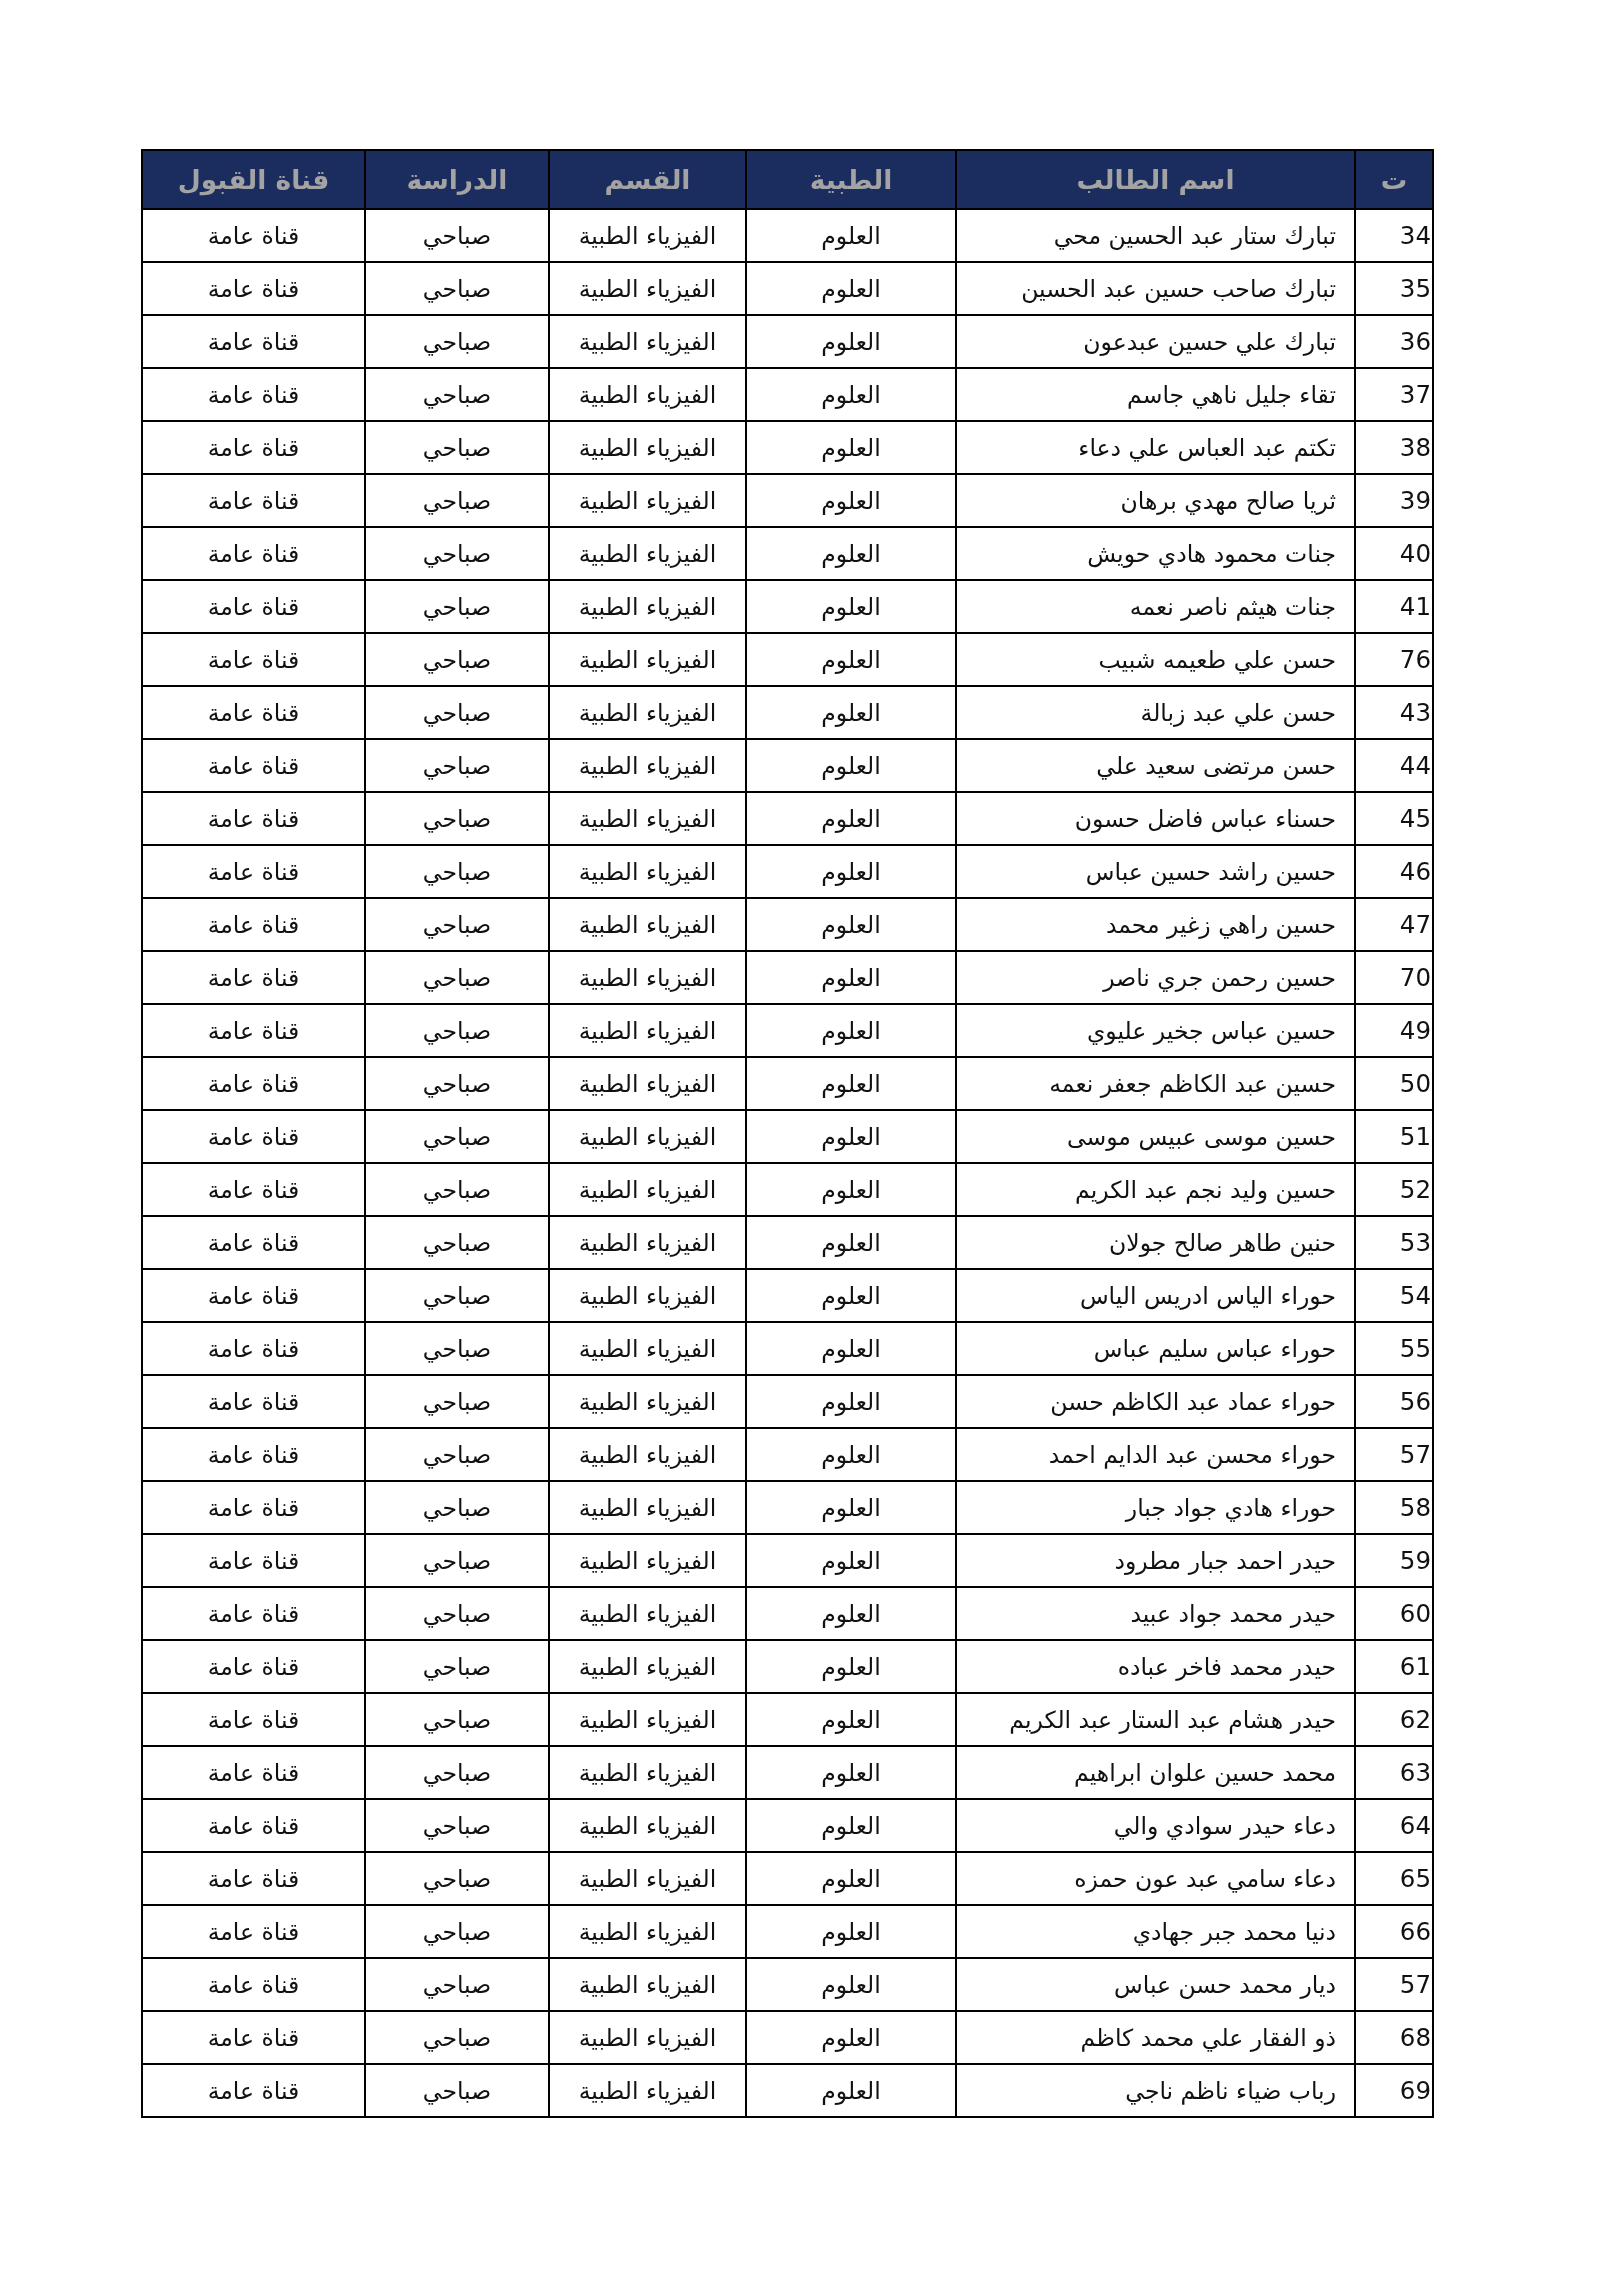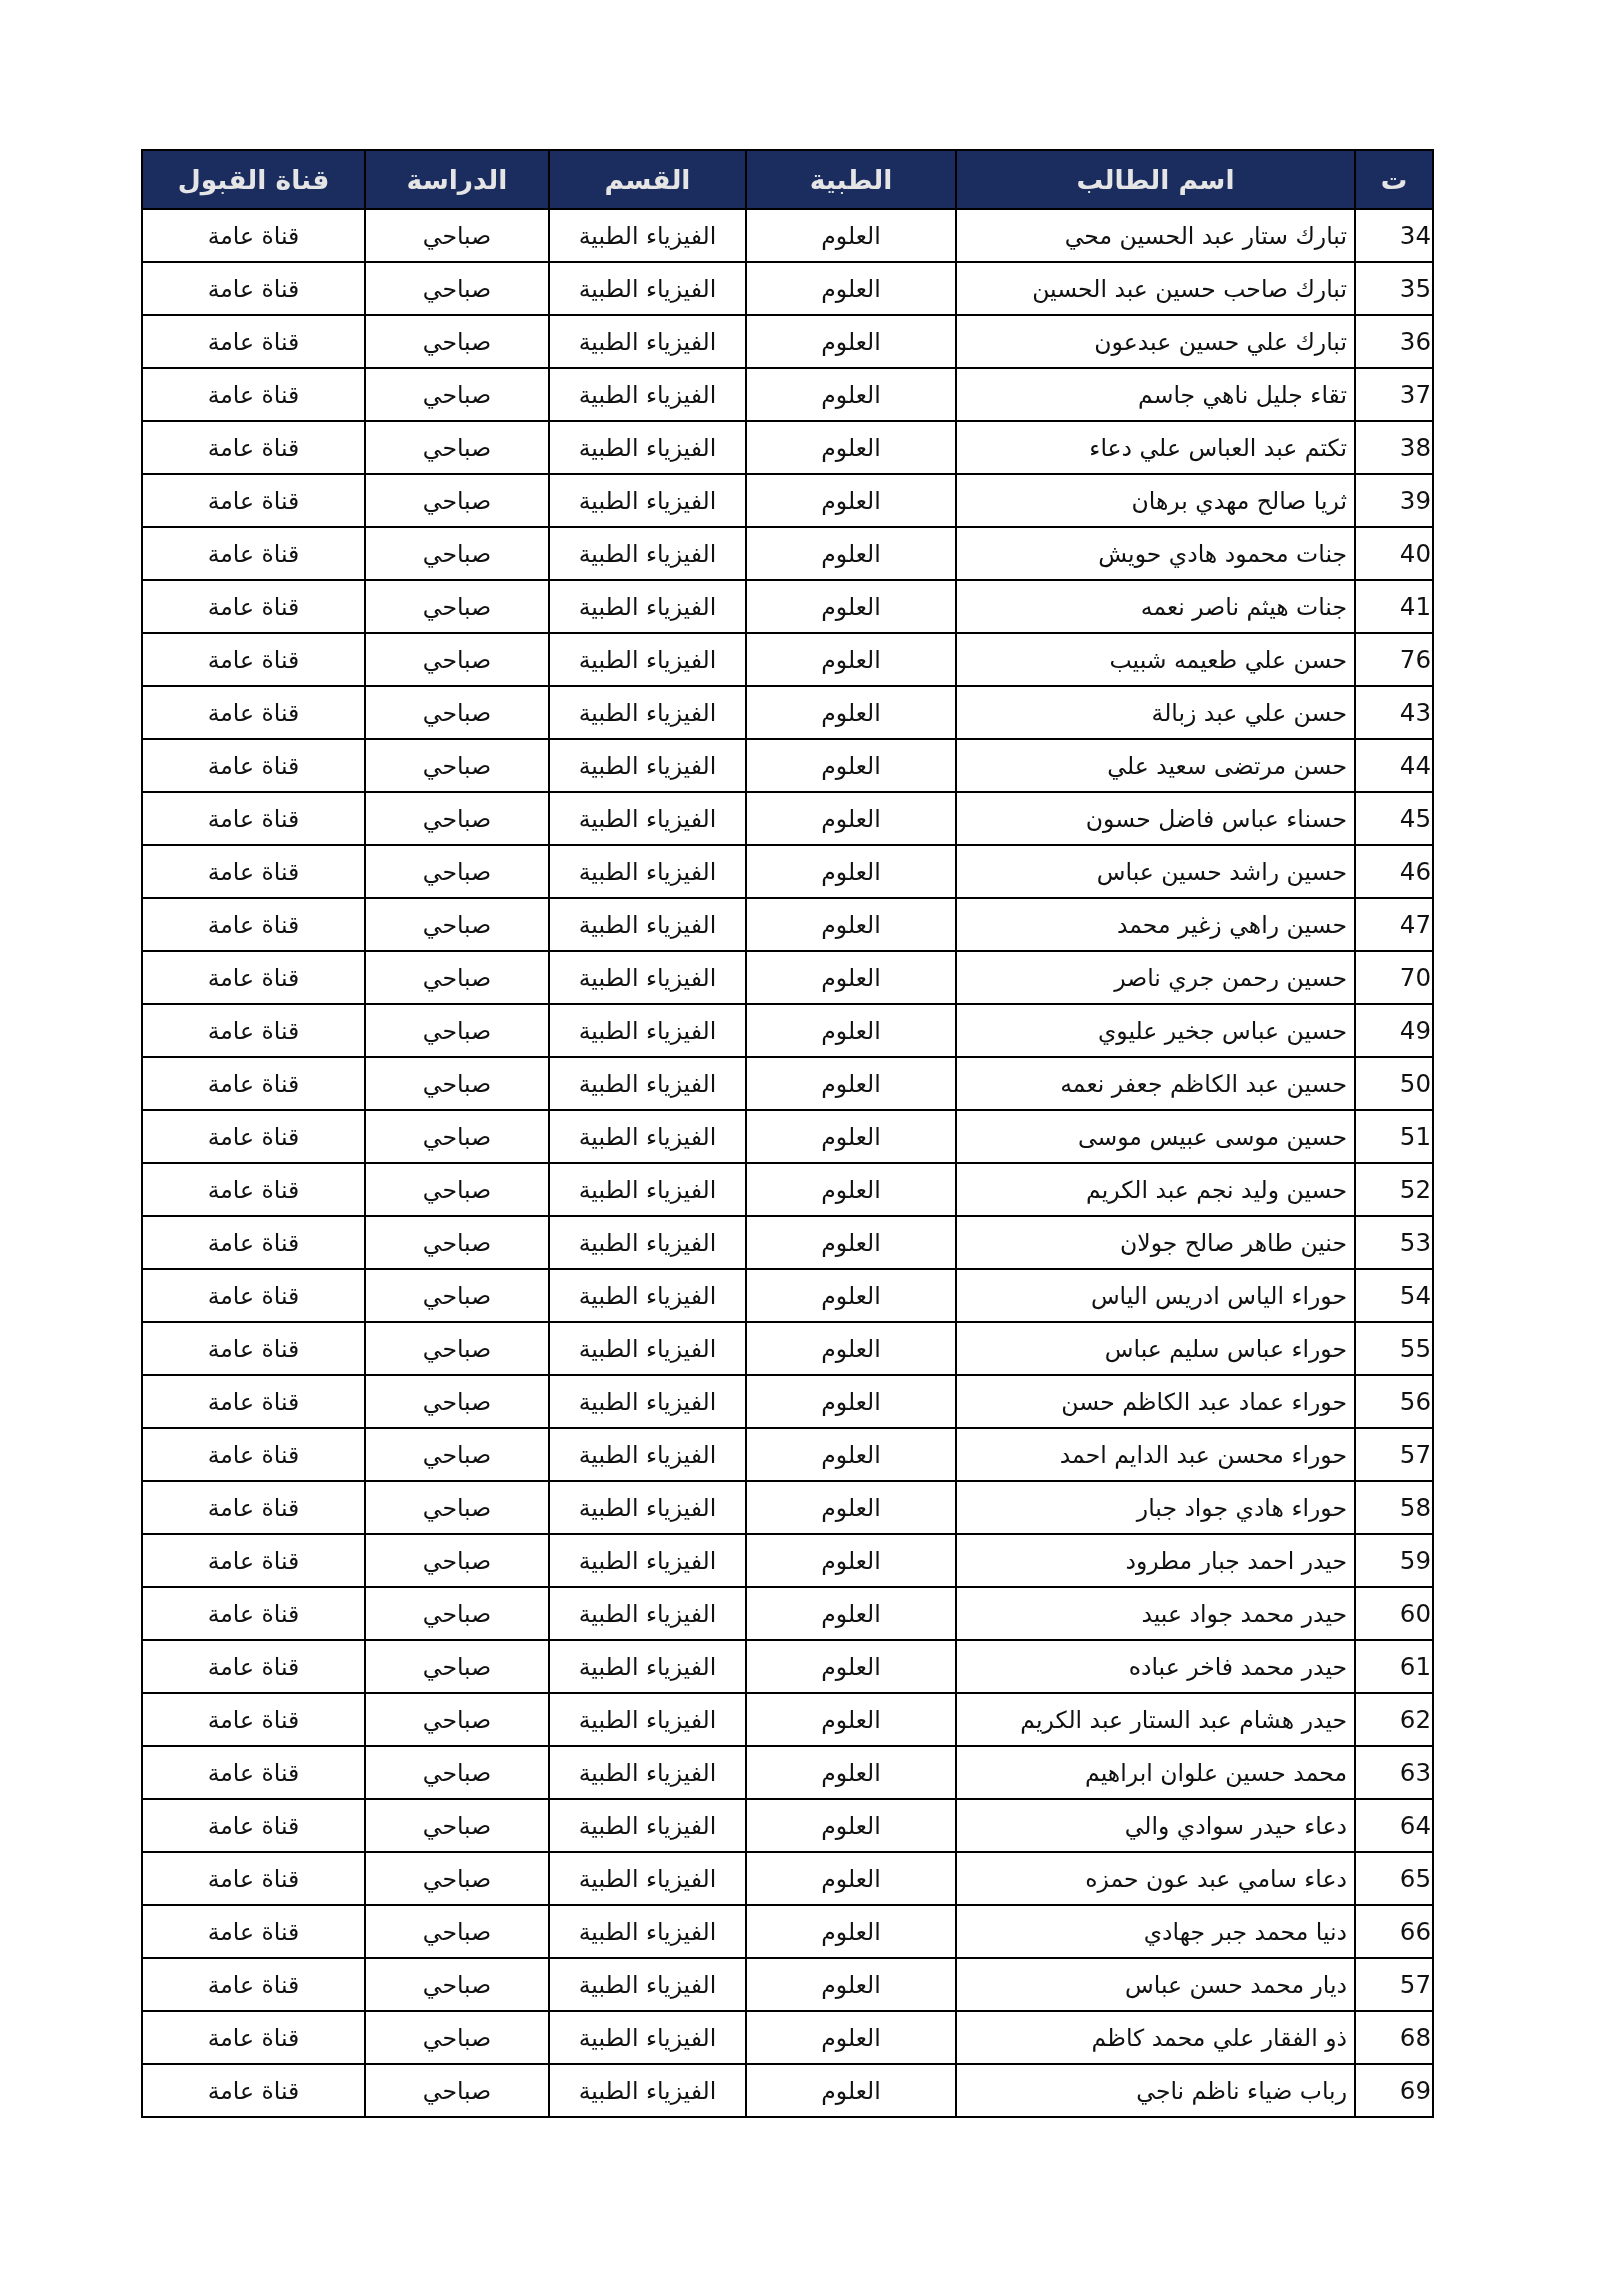--- a/index.html
+++ b/index.html
@@ -40,33 +40,33 @@
     text-align: center;
     vertical-align: middle;
     overflow: hidden;
     white-space: nowrap;
   }
   table.students thead tr { height: 59px; }
   table.students tbody tr { height: 53px; }
 
   table.students th {
     background: #1b2c5e;
-    color: #e5e5e5;
+    color: #a3a3a3;
     font-size: 26.5px;
     font-weight: bold;
   }
   table.students td {
     background: #ffffff;
     color: #111111;
     font-size: 23.5px;
     font-weight: normal;
   }
   table.students td.cell-name {
     text-align: right;
-    padding-right: 7px;
+    padding-right: 18px;
   }
   table.students td.cell-no {
     font-size: 24.5px;
     text-align: right;
   }
 </style>
 </head>
 <body>
 
 <div class="page">

